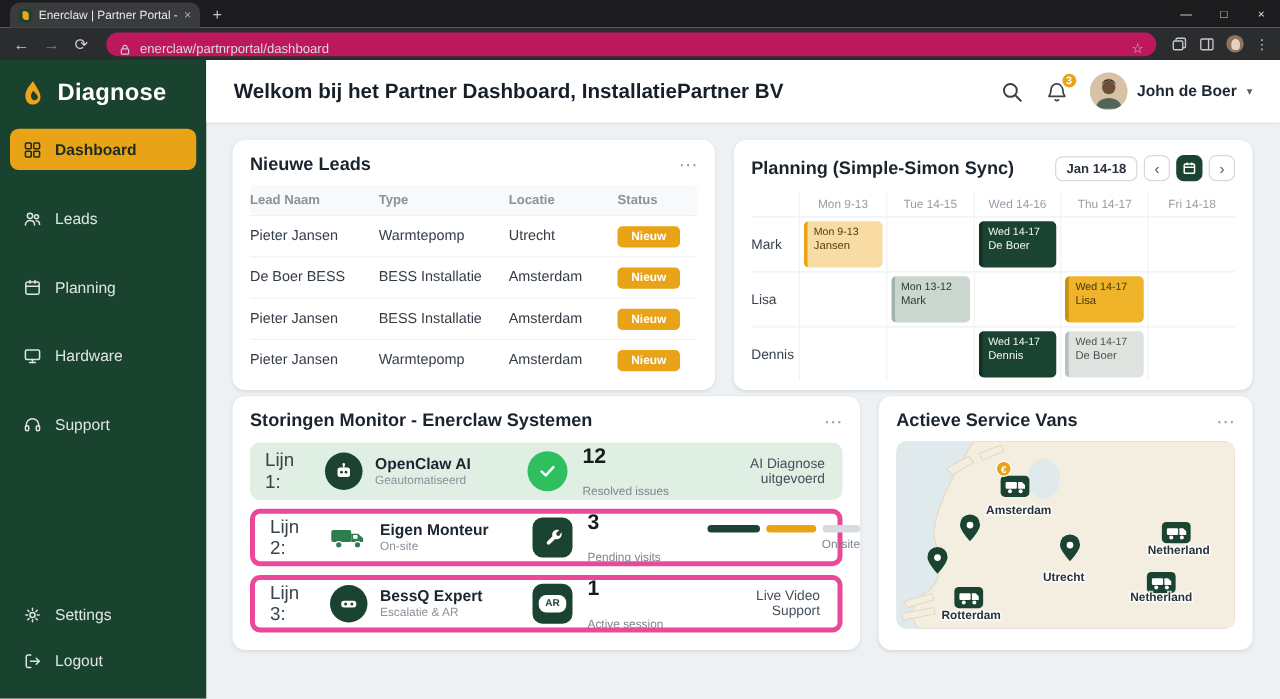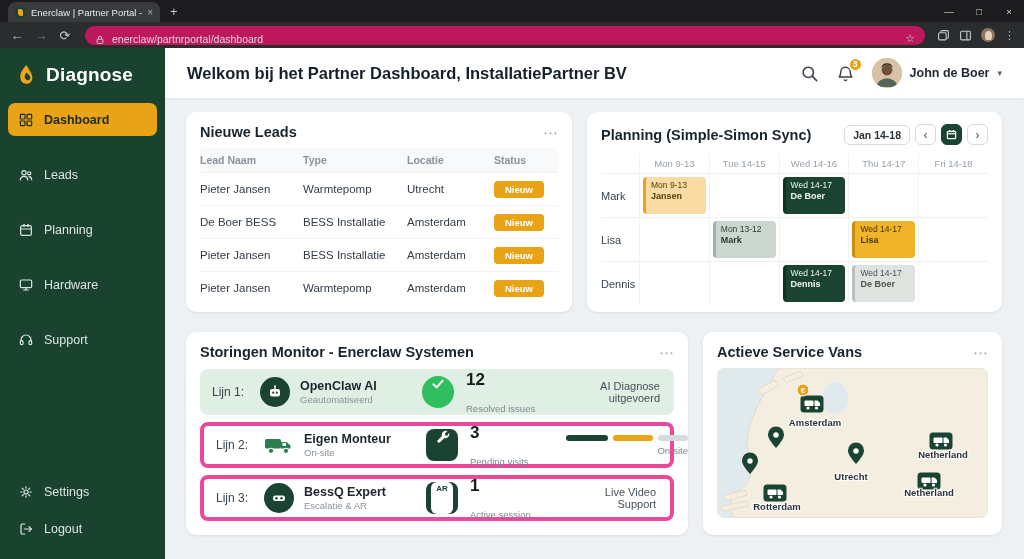--- a/index.html
+++ b/index.html
@@ -44,21 +44,21 @@
 .topbar{height:50px;background:#fff;display:flex;align-items:center;padding:0 22px;box-shadow:0 1px 2px rgba(0,0,0,.06);position:relative;z-index:2;flex:none}
 .page-title{font-size:16.5px;font-weight:700;color:#17202A}
 .top-actions{margin-left:auto;display:flex;align-items:center;gap:17px}
 .bell-wrap{position:relative;display:flex}
 .badge{position:absolute;top:-7px;right:-8px;background:#E8A317;color:#fff;font-size:8.5px;font-weight:700;width:15px;height:15px;border-radius:50%;display:flex;align-items:center;justify-content:center;border:2px solid #fff}
 .user{display:flex;align-items:center;gap:8px}
 .user-avatar{width:30px;height:30px;border-radius:50%;overflow:hidden;background:#D9C3A6;flex:none}
 .user-name{font-size:12.5px;color:#1E2630;font-weight:600}
 .chev{font-size:9px;color:#5A636D}
 
-.content{flex:1;padding:14px 15px 0 21px;display:flex;flex-direction:column;gap:20px;overflow:hidden}
+.content{flex:1;padding:14px 15px 0 21px;display:flex;flex-direction:column;gap:5px;overflow:hidden}
 .crow{display:flex;gap:15px}
 .card{background:#fff;border-radius:10px;box-shadow:0 1px 3px rgba(25,35,45,.09);padding:12px 14px}
 .card-head{display:flex;align-items:center}
 .card-title{font-size:14.5px;font-weight:700;color:#1A242E}
 .more{margin-left:auto;color:#9AA2AA;font-size:15px;line-height:1;cursor:pointer}
 
 
 .leads{width:386px;height:200px}
 .ltable{margin-top:8px}
 .lrow{display:grid;grid-template-columns:103px 104px 87px 1fr;align-items:center;height:33px;border-top:1px solid #F1F2F4;font-size:11.5px;color:#333C46}
@@ -70,40 +70,40 @@
 .pl-controls{margin-left:auto;display:flex;align-items:center;gap:5px}
 .chip{border:1px solid #D6DADE;border-radius:6px;padding:3px 8px;font-size:10.5px;font-weight:700;color:#2A333D;background:#fff}
 .sq{width:21px;height:21px;border:1px solid #D6DADE;border-radius:6px;background:#fff;display:flex;align-items:center;justify-content:center;font-size:12px;color:#555;cursor:pointer}
 .sq.cal{background:#1B4332;border-color:#1B4332}
 .pgrid{display:grid;grid-template-columns:38px repeat(5,1fr);margin-top:8px}
 .pcell{border-top:1px solid #EDEFF1;height:44px;position:relative}
 .phead{height:20px;border-top:none;font-size:9.5px;color:#98A0A8;display:flex;align-items:center;justify-content:center;font-weight:500}
 .pname{font-size:11px;color:#39434E;display:flex;align-items:center}
 .dcol{border-left:1px solid #F2F3F5}
 .ev{position:absolute;inset:3px;border-radius:4px;padding:3px 5px;font-size:8.5px;line-height:1.3;overflow:hidden;cursor:pointer}
-.ev .p{font-weight:700;font-size:9px}
+.ev .p{font-weight:400;font-size:9px}
 .ev-amber-l{background:#F8DCA4;color:#51400F;border-left:3px solid #E8A317}
 .ev-dark{background:#1B4332;color:#F2F6F3;border-left:3px solid #123024}
 .ev-sage{background:#CBD7CE;color:#2C3A31;border-left:3px solid #9DB3A5}
 .ev-amber{background:#F0B42B;color:#42350A;border-left:3px solid #C9900F}
 .ev-gray{background:#DFE3E0;color:#49534D;border-left:3px solid #B9C1BB}
 
 
 .monitor{width:502px;height:203px}
 .mrows{margin-top:9px;display:flex;flex-direction:column;gap:7px}
 .mrow{height:46px;border-radius:8px;display:flex;align-items:center;padding:0 12px;gap:10px}
 .mrow.green{background:#DFEFE3}
 .mrow.bordered{border:4px solid #ec4899;background:#fff}
-.mline{width:38px;font-size:12px;color:#3A444E;flex:none}
+.mline{width:38px;font-size:15px;color:#3A444E;flex:none}
 .mic1{width:30px;height:30px;flex:none;display:flex;align-items:center;justify-content:center}
 .circle-dark{background:#1B4332;border-radius:50%}
 .mnames{width:112px;flex:none}
 .mname{font-size:12.5px;font-weight:700;color:#1B2530}
 .msub{font-size:9.5px;color:#8A929B;margin-top:1px}
-.mic2{width:32px;height:32px;border-radius:8px;flex:none;display:flex;justify-content:center}
+.mic2{width:32px;height:32px;border-radius:8px;flex:none;display:flex;align-items:center;justify-content:center}
 .mic2.check{background:#2FBF5F;border-radius:50%}
 .mic2.darksq{background:#1B4332}
 .ar-pill{background:#fff;color:#1B4332;font-size:8px;font-weight:800;border-radius:6px;padding:3px 5px;line-height:1}
 .mcount{width:86px;flex:none;margin-left:2px}
 .mnum{font-size:17px;font-weight:700;color:#141E18;line-height:1}
 .mclabel{font-size:9.5px;color:#7E868F;margin-top:15px}
 .mright{margin-left:auto;text-align:right;font-size:11px;color:#46505A;padding-right:2px}
 .bars{display:flex;gap:5px;justify-content:flex-end}
 .bar{height:6px;border-radius:3px}
 .bar.g{width:42px;background:#1B4332}

